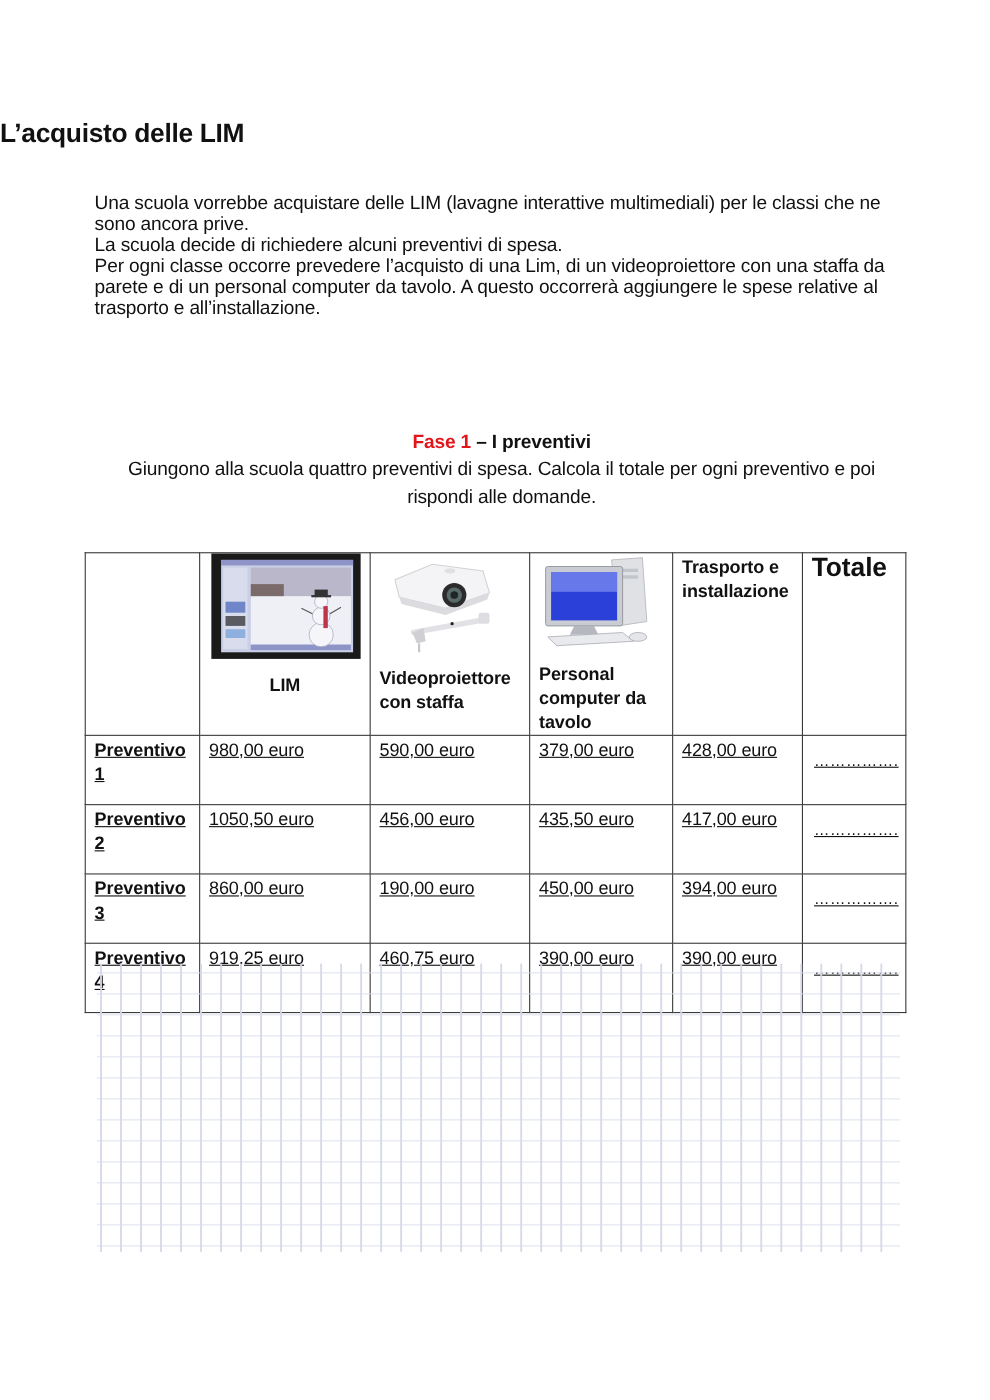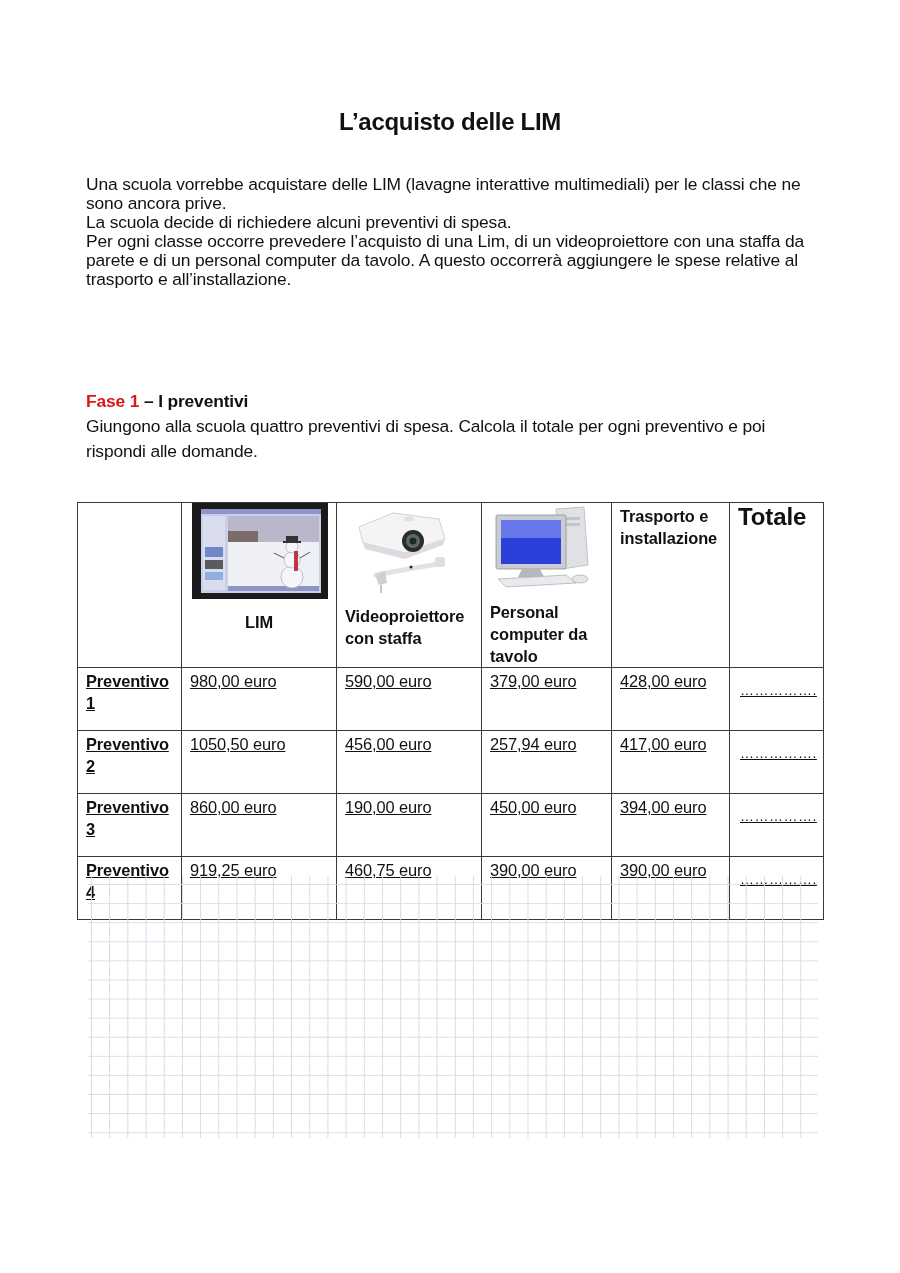--- a/index.html
+++ b/index.html
@@ -2,35 +2,35 @@
 <html><head>
 <meta charset="utf-8">
 <style>
   html, body { margin: 0; padding: 0; background: #ffffff; }
   body {
     width: 900px; height: 1273px; position: relative; overflow: hidden;
     font-family: "Liberation Sans", "DejaVu Sans", sans-serif;
     color: #111111;
   }
   .title {
-    position: absolute; left: 0; top: 108px; width: 900px; text-align: center;
+    position: absolute; left: 0; top: 108px; width: 900px; text-align: left;
     font-size: 24px; font-weight: bold; letter-spacing: -0.3px;
   }
   .intro {
     position: absolute; left: 86px; top: 175px; width: 740px;
     font-size: 17.4px; line-height: 19px; letter-spacing: -0.15px;
   }
   .intro p { margin: 0; }
   .phase {
     position: absolute; left: 86px; top: 389px; width: 740px;
     font-size: 17.4px; line-height: 25px; letter-spacing: -0.15px;
   }
   .phase-heading { font-weight: bold; margin: 0; }
   .phase-heading .red { color: #e0161b; }
-  .phase p { margin: 0; }
+  .phase p { margin: 0; text-align: center; }
 
   table.quotes {
     position: absolute; left: 77px; top: 502px;
     border-collapse: collapse; font-size: 16.4px; letter-spacing: -0.1px;
   }
   table.quotes td, table.quotes th {
     border: 1.4px solid #3a3a3a; vertical-align: top; padding: 0; text-align: left;
   }
   .hdr { height: 159px; }
   .c0 { width: 103px; } .c1 { width: 154px; } .c2 { width: 144px; }
@@ -154,21 +154,21 @@
     <td class="val">980,00 euro</td>
     <td class="val">590,00 euro</td>
     <td class="val">379,00 euro</td>
     <td class="val">428,00 euro</td>
     <td class="dots">…………….</td>
   </tr>
   <tr class="row">
     <td class="rowlabel">Preventivo 2</td>
     <td class="val">1050,50 euro</td>
     <td class="val">456,00 euro</td>
-    <td class="val">257,94 euro</td>
+    <td class="val">435,50 euro</td>
     <td class="val">417,00 euro</td>
     <td class="dots">…………….</td>
   </tr>
   <tr class="row">
     <td class="rowlabel">Preventivo 3</td>
     <td class="val">860,00 euro</td>
     <td class="val">190,00 euro</td>
     <td class="val">450,00 euro</td>
     <td class="val">394,00 euro</td>
     <td class="dots">…………….</td>

